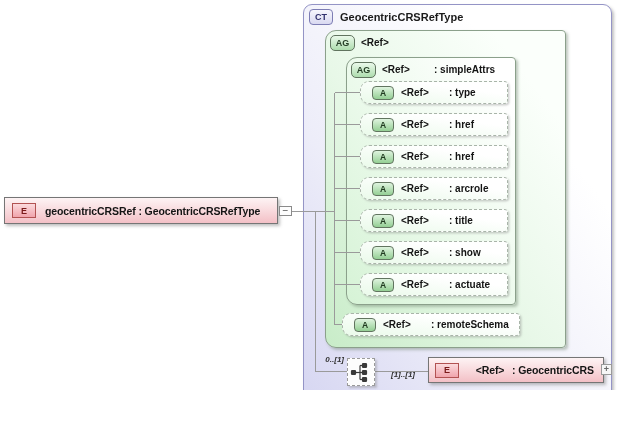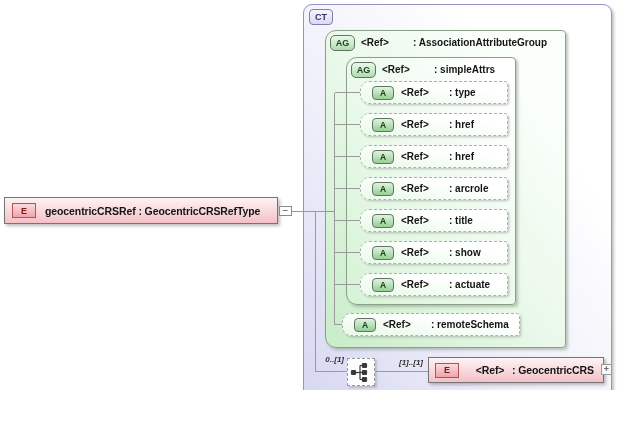--- a/index.html
+++ b/index.html
@@ -93,21 +93,21 @@
 
   
   .seq-box{
     left:347px;top:358px;width:28px;height:28px;
     border:1px dashed #9a9a9a;background:#fdfdfd;
     box-shadow:1.5px 1.5px 2px rgba(120,120,120,0.35);
     display:flex;align-items:center;justify-content:center;
   }
   .card{font-size:8px;font-style:italic;font-weight:bold;color:#333333;}
   .card-left{left:310px;top:355px;width:34px;text-align:right;}
-  .card-right{left:391px;top:358px;width:40px;text-align:center;}
+  .card-right{left:391px;top:370px;width:40px;}
 
   
   .ann-sep{left:306px;top:392px;width:302px;height:0;border-top:1px solid #9b9bc6;}
   .annotation{
     left:309px;top:395px;width:296px;
     font-size:8.6px;font-style:italic;color:#1c1c40;line-height:11px;white-space:pre-line;
   }
   svg.lines{left:0;top:0;width:620px;height:426px;pointer-events:none;}
 </style>
 </head>
@@ -134,26 +134,26 @@
       <line x1="334.5" y1="252.5" x2="361" y2="252.5"></line>
       <line x1="334.5" y1="284.5" x2="361" y2="284.5"></line>
       <line x1="334.5" y1="324.5" x2="344" y2="324.5"></line>
       <line x1="315.5" y1="371.5" x2="347" y2="371.5"></line>
       <line x1="375" y1="371.5" x2="428" y2="371.5"></line>
     </g>
   </svg>
 
   <div class="abs ct-header">
     <span class="ct-icon">CT</span>
+    <span class="ct-title">GeocentricCRSRefType</span>
   </div>
 
   <div class="abs ag-header hdr-outer">
     <span class="ag-icon">AG</span>
     <span class="ref">&lt;Ref&gt;</span>
-    <span class="nm">: AssociationAttributeGroup</span>
   </div>
 
   <div class="abs ag-header hdr-inner">
     <span class="ag-icon">AG</span>
     <span class="ref">&lt;Ref&gt;</span>
     <span class="nm">: simpleAttrs</span>
   </div>
 
   <div class="abs attr-row" style="left:360px;top:81px;width:148px;">
     <span class="a-icon">A</span>

